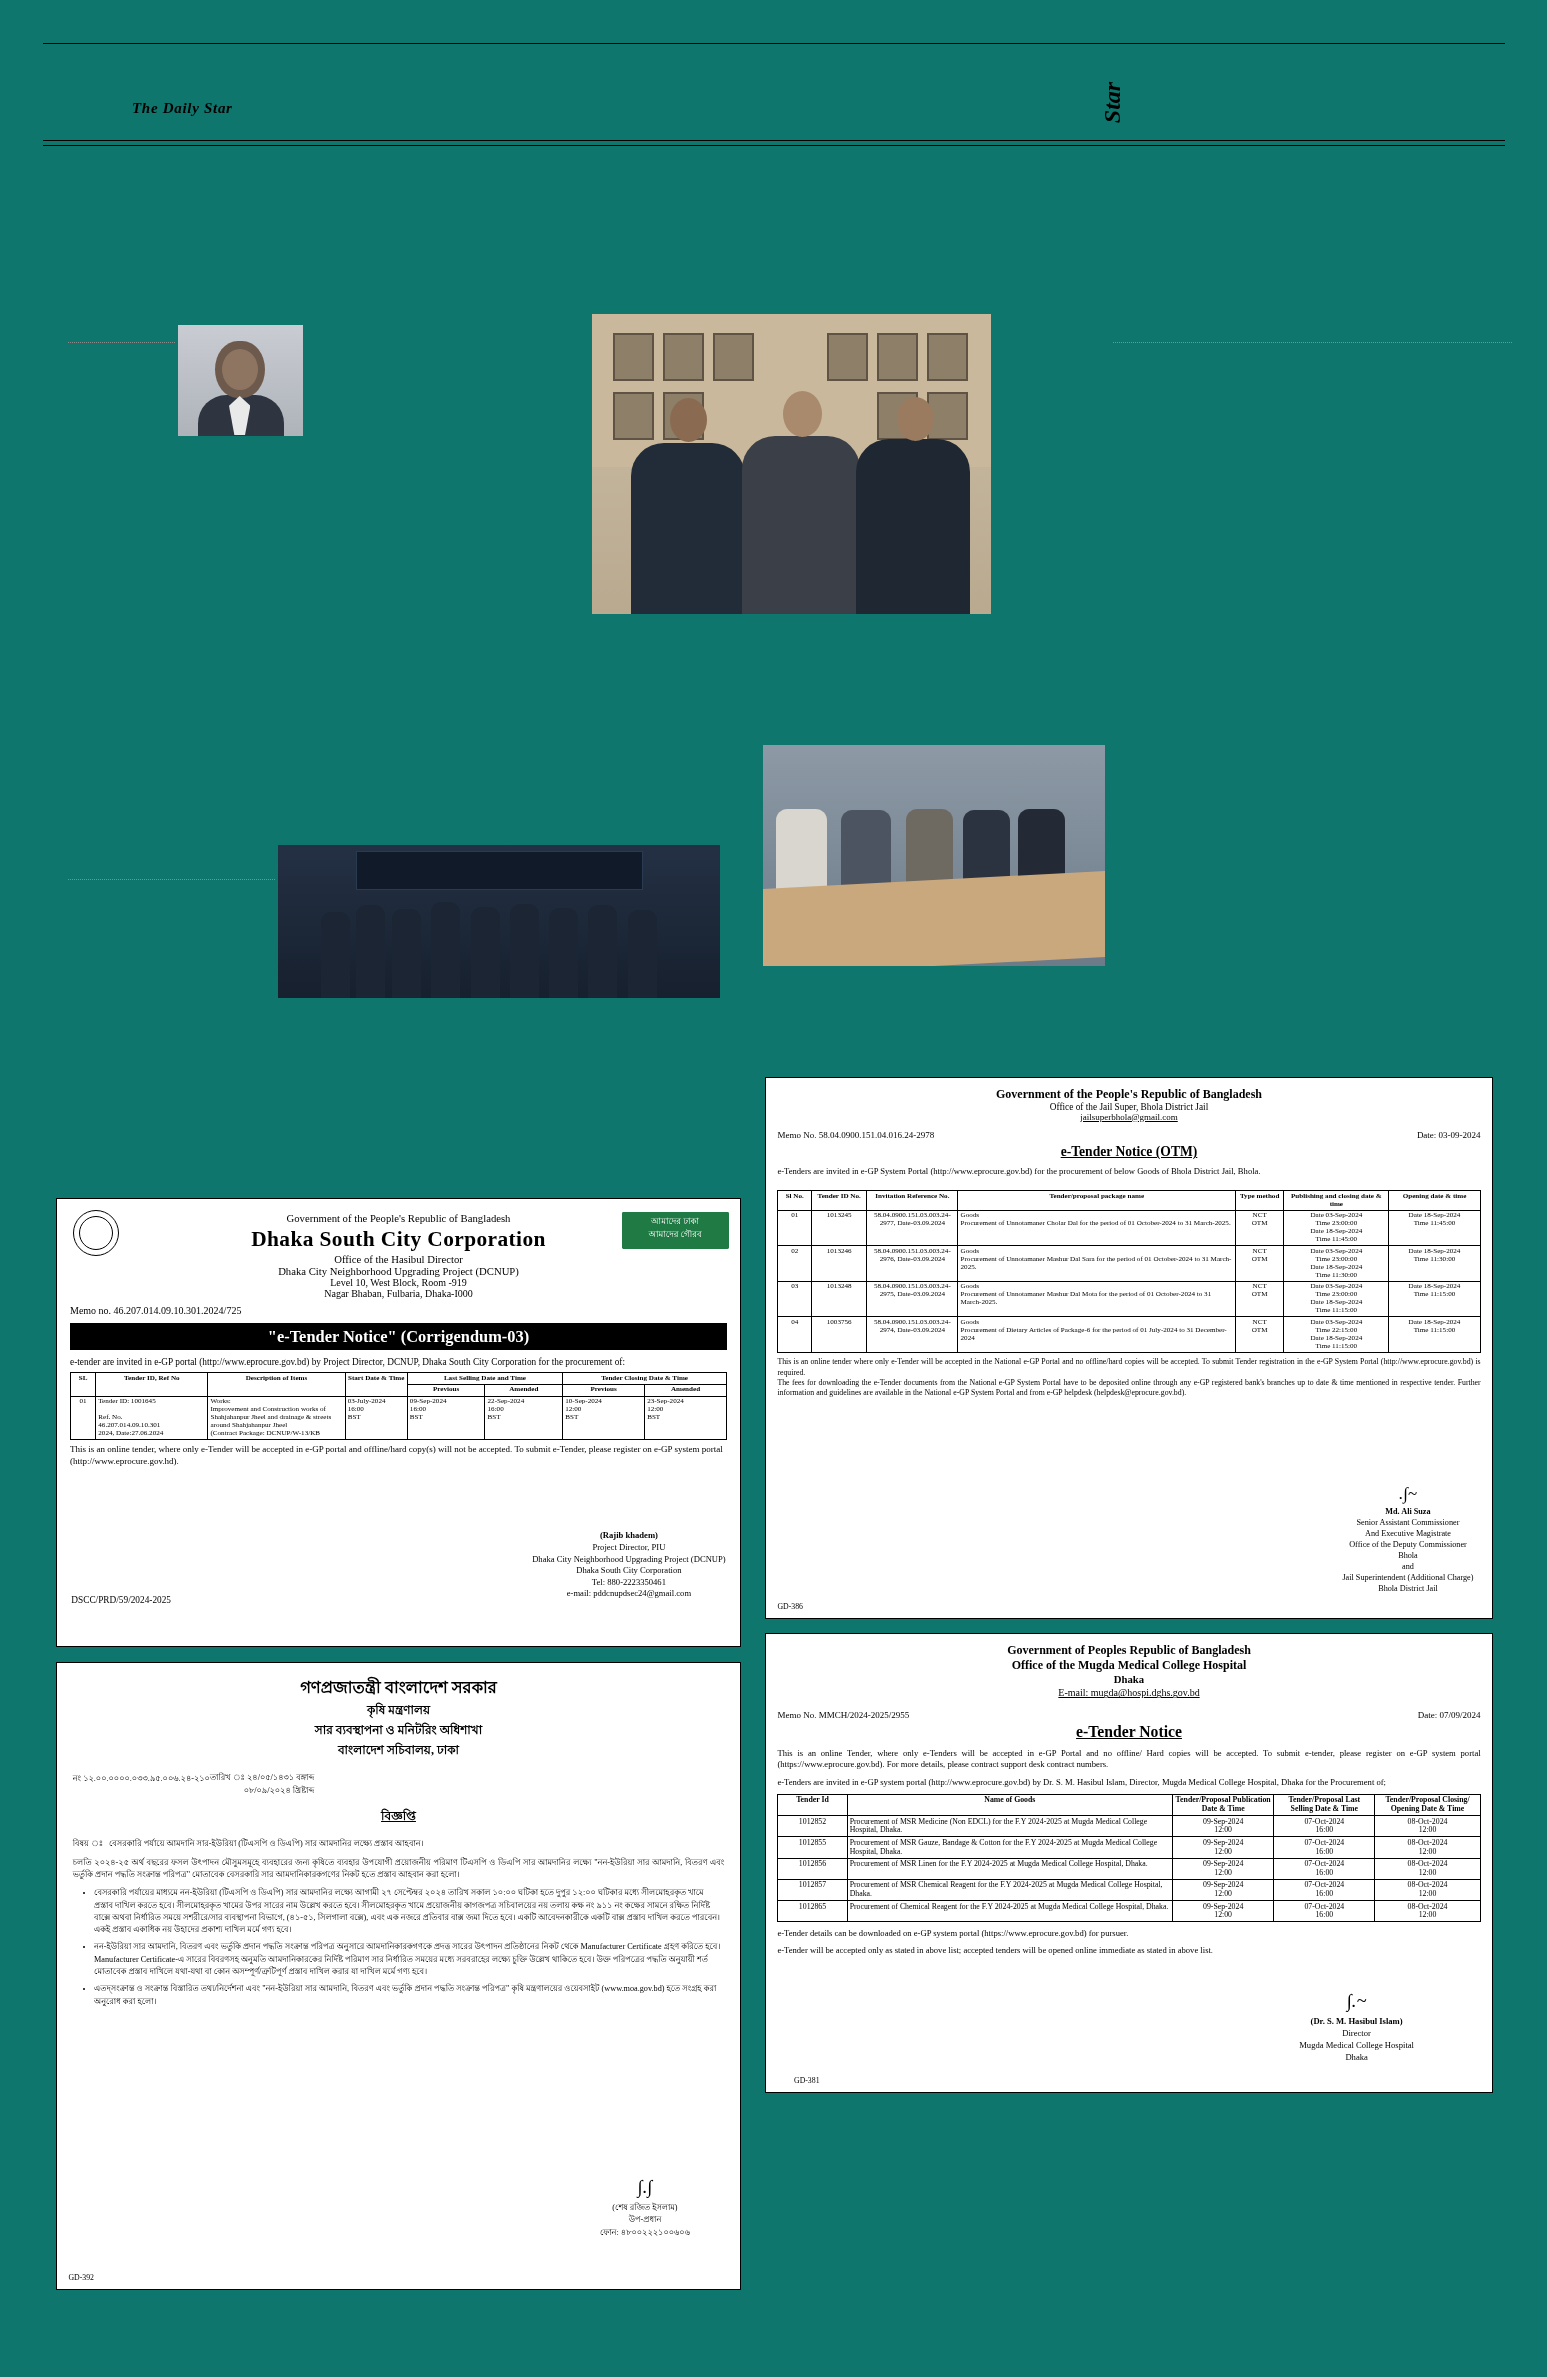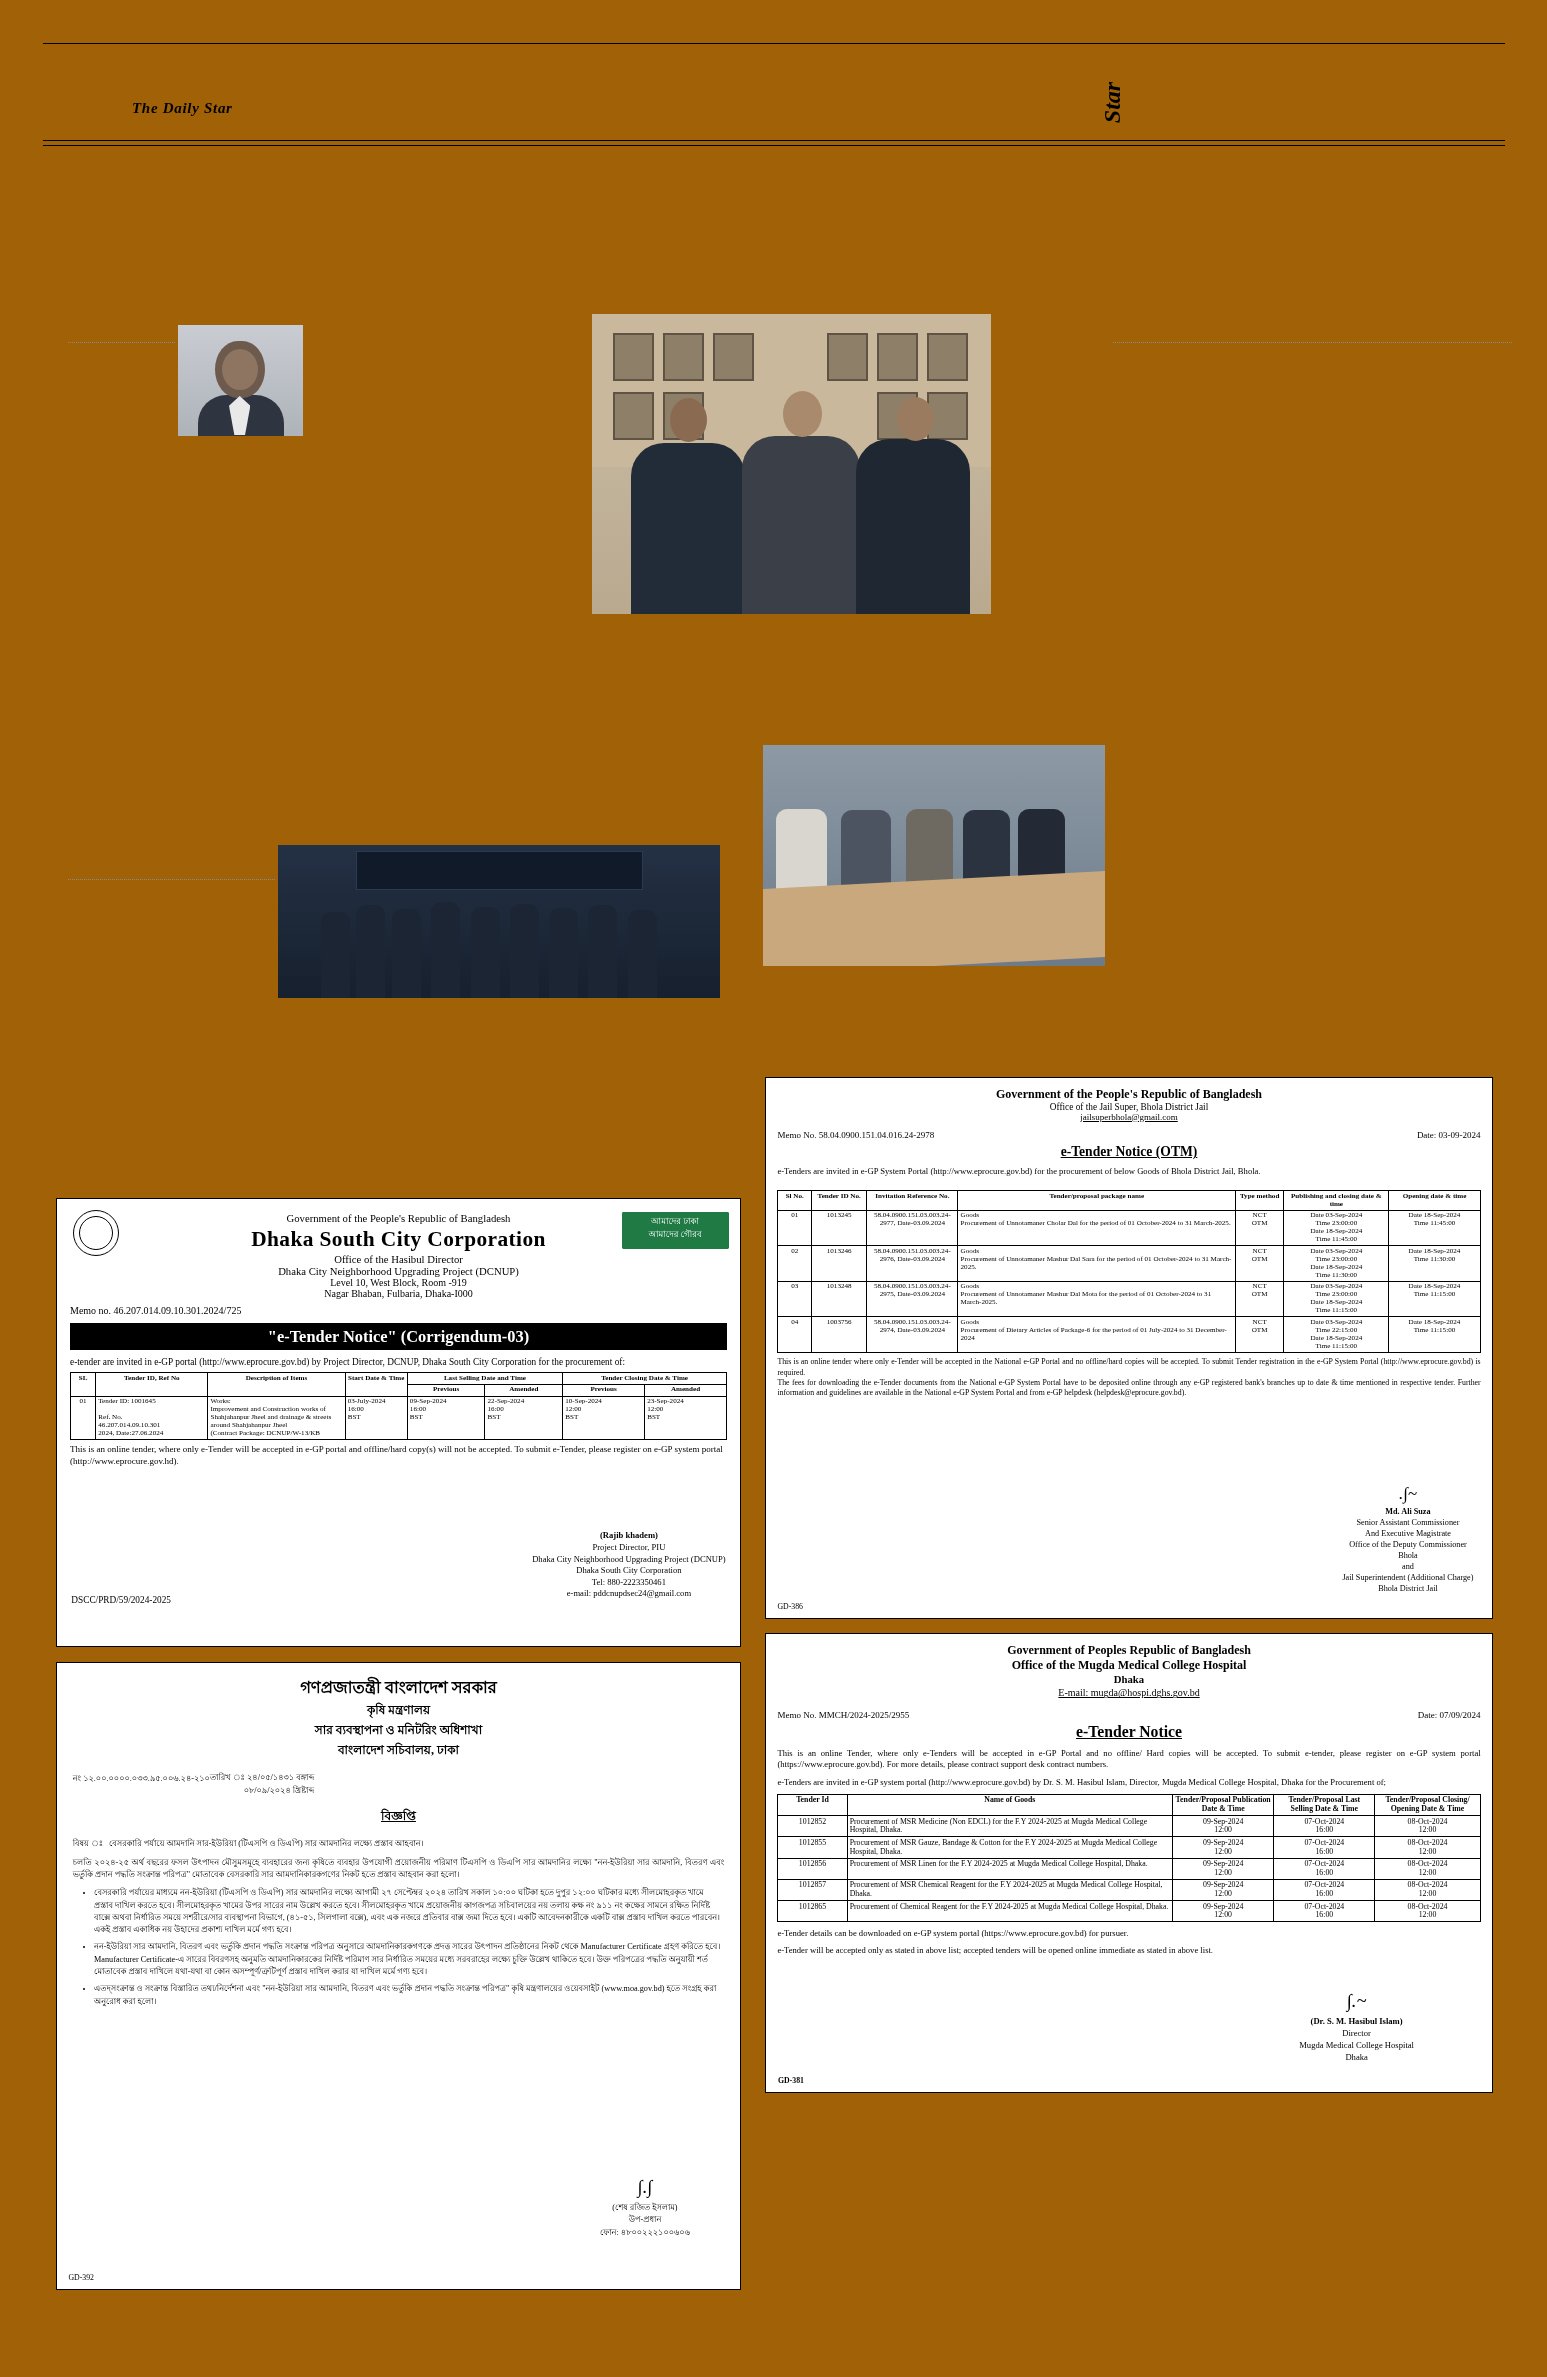--- a/index.html
+++ b/index.html
@@ -1,17 +1,17 @@
 <!DOCTYPE html>
 <html style="font-size:11.4px"><head>
 <meta charset="utf-8">
 <style>
   html,body{margin:0;padding:0;background:#ffffff;}
   body{width:1548px;height:2377px;position:relative;font-family:"Liberation Serif",serif;color:#000;}
-  .page{position:absolute;inset:0;background:#a16207;}
+  .page{position:absolute;inset:0;background:#0f766e;}
 
   
   .rule{position:absolute;left:43px;right:43px;background:#000;}
   .nameplate{position:absolute;left:132px;top:100px;font-size:15px;letter-spacing:0.7px;font-family:"Liberation Serif",serif;font-style:italic;font-weight:bold;}
   .starlogo{position:absolute;left:1084px;top:78px;width:57px;height:50px;}
   .starlogo span{display:block;font-family:"Liberation Serif",serif;font-style:italic;font-weight:bold;font-size:24px;transform:rotate(-90deg);transform-origin:50% 50%;position:absolute;left:0;top:11.4px;width:57px;text-align:center;}
 
   
   .photo{position:absolute;overflow:hidden;background:#b9bcc2;}
   .photo .cap{position:absolute;left:0;right:0;bottom:0;font-size:6.4px;color:#fff;padding:1.4px 2.9px;}
@@ -432,17 +432,17 @@
     <div style="font-size:8.6px;margin-top:5.7px;">e-Tender details can be downloaded on e-GP system portal (https://www.eprocure.gov.bd) for pursuer.</div>
     <div style="font-size:8.6px;margin-top:7.1px;line-height:1.35;">e-Tender will be accepted only as stated in above list; accepted tenders will be opened online immediate as stated in above list.</div>
 
     <div style="position:absolute;right:78px;bottom:28.5px;text-align:center;font-size:8.6px;line-height:1.4;">
       <div class="sig" style="font-size:18.5px;">∫.~</div>
       <div class="b">(Dr. S. M. Hasibul Islam)</div>
       <div>Director</div>
       <div>Mugda Medical College Hospital</div>
       <div>Dhaka</div>
     </div>
-    <div class="gd" style="left:12px;bottom:7.1px;font-weight:bold;">GD-381</div>
+    <div class="gd" style="left:28px;bottom:7.1px;">GD-381</div>
   </div>
 
 </div>
 
 
 </body></html>

